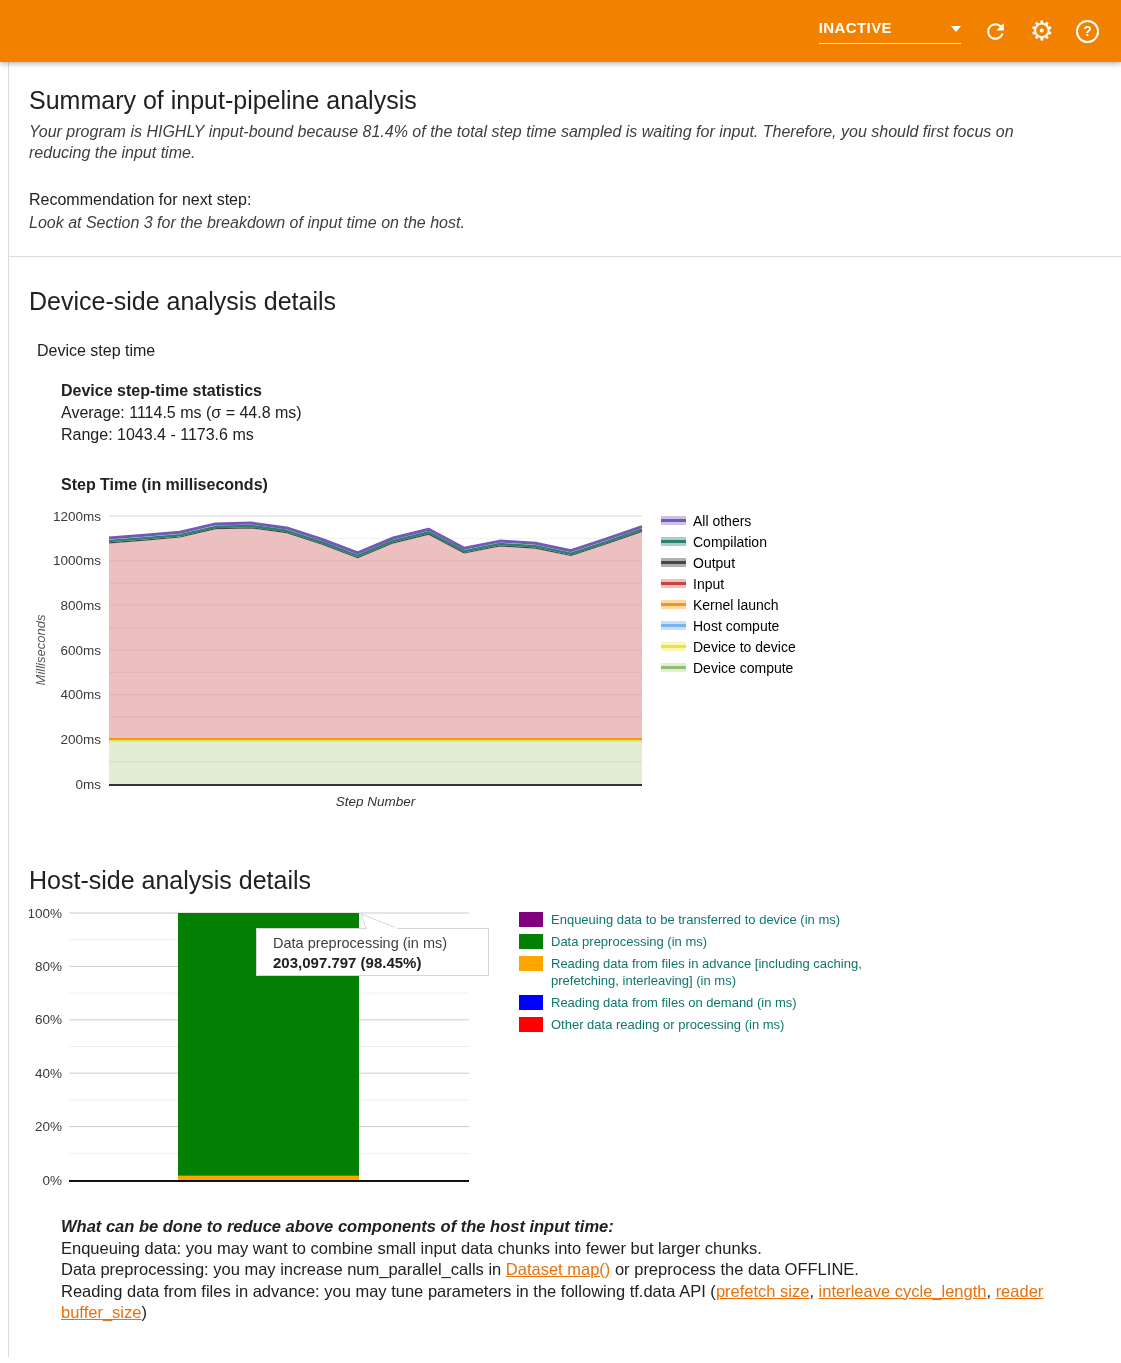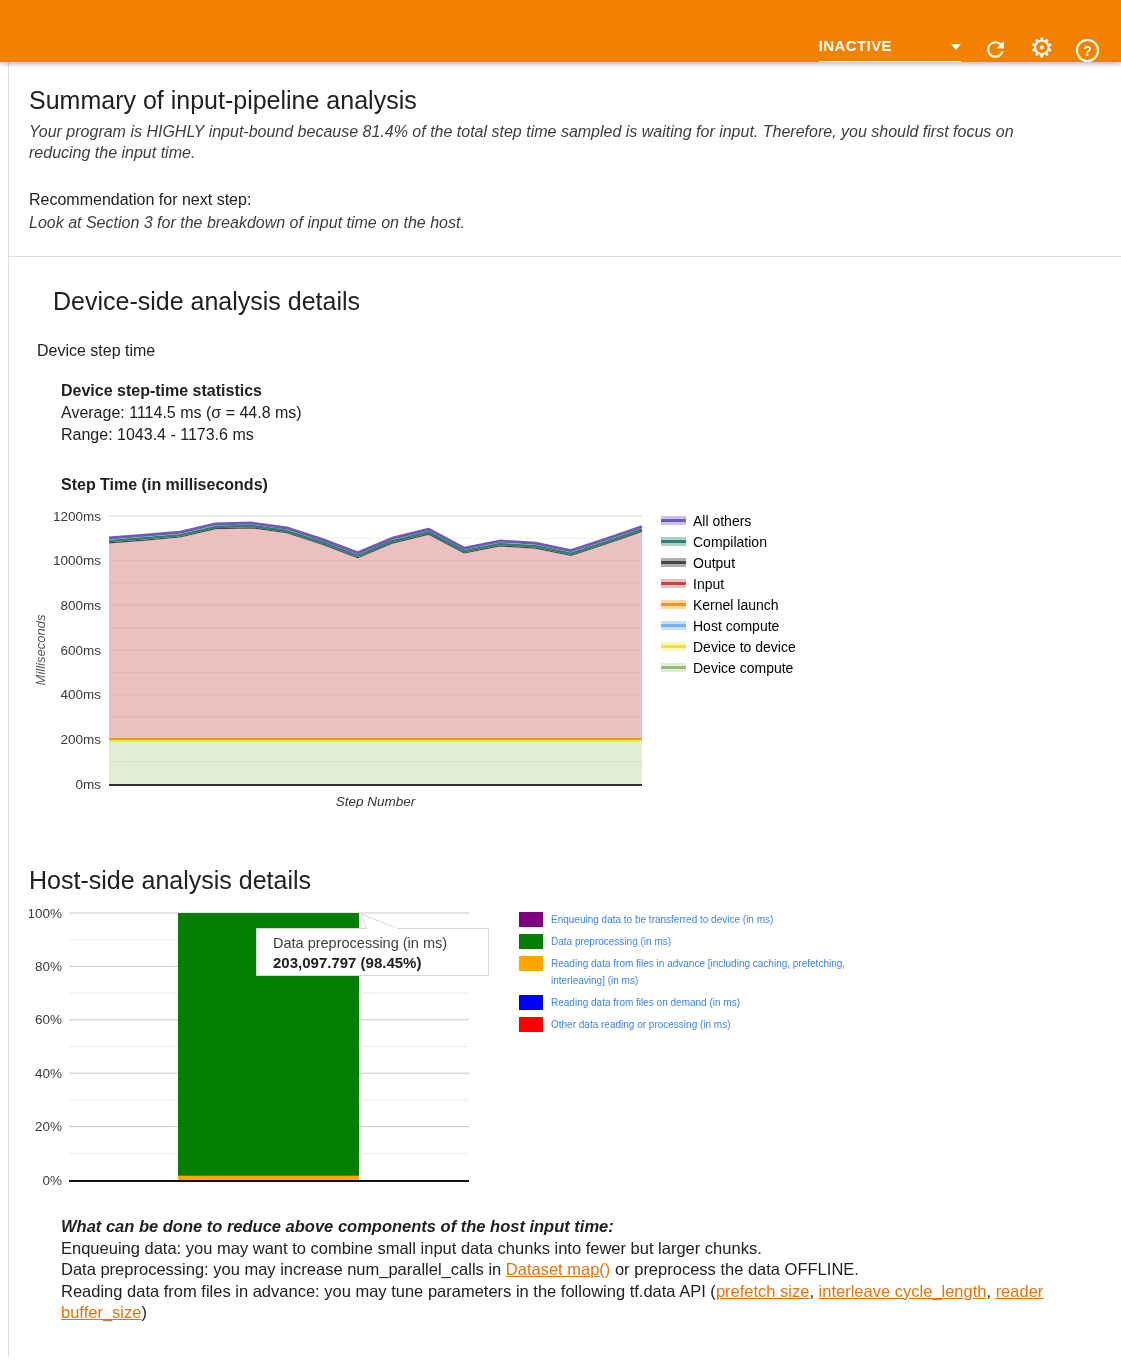--- a/index.html
+++ b/index.html
@@ -5,21 +5,21 @@
   * { box-sizing: border-box; margin: 0; padding: 0; }
   html,body { background:#fff; width:1121px; font-family:"Liberation Sans", sans-serif; color:#202124; }
 
   
   .app-header{
     height:62px; background:#f38100; position:relative;
     box-shadow:0 2px 5px rgba(0,0,0,.28);
   }
   .header-controls{
     position:absolute; right:22px; top:0; height:62px;
-    display:flex; align-items:flex-end; gap:22px;
+    display:flex; align-items:center; gap:22px;
   }
   .status-select{
     display:flex; align-items:flex-end; justify-content:space-between;
     width:142px; padding-bottom:7px; cursor:pointer;
     border-bottom:1px solid rgba(255,255,255,.85);
   }
   .status-select .status-text{
     color:#fff; font-size:15px; font-weight:bold; letter-spacing:.4px;
   }
   .caret{
@@ -36,39 +36,39 @@
 
   
   .page{ margin-left:8px; border-left:1px solid #dcdcdc; padding:24px 0 0 20px; min-height:1295px; }
   .divider{ border-bottom:1px solid #dadce0; margin:24px 0 0 -20px; }
   h1.sec{ font-size:25px; font-weight:400; color:#202124; }
   .italic{ font-style:italic; color:#3c4043; }
   .summary p.body{ font-size:16px; line-height:21px; max-width:1045px; margin-top:6px; }
   .rec-label{ font-size:16px; font-weight:normal; margin-top:28px; }
   .rec-text{ font-size:16px; margin-top:5px; }
 
-  .device h1.sec{ margin-top:30px;margin-left:24px; }
+  .device h1.sec{ margin-top:30px; }
   .sub-title{ font-size:16px; font-weight:400; margin:26px 0 0 8px; }
   .stats{ margin:20px 0 0 32px; font-size:16px; line-height:22px; }
   .stats b{ display:block; }
   .chart-title{ display:block; font-size:16px; font-weight:bold; margin:30px 0 0 32px; }
 
   .device-chart{ display:flex; margin-top:8px; }
   .device-legend{ margin:8px 0 0 12px; }
   .dlegend-row{ display:flex; align-items:center; height:21px; }
   .dlegend-swatch{ width:25px; height:9px; position:relative; margin-right:7px; flex:none; }
   .dlegend-swatch .stroke{ position:absolute; left:0; right:0; top:3px; height:3px; }
   .dlegend-label{ font-size:14px; color:#000000; white-space:nowrap; }
 
   .host{ margin-top:58px; }
   .host-chart{ display:flex; margin-top:10px; }
   .host-legend{ margin:6px 0 0 8px; }
   .hlegend-row{ display:flex; margin-bottom:5px; }
   .hlegend-swatch{ width:24px; height:15px; margin-right:8px; flex:none; margin-top:1px; }
-  .hlegend-label{ font-size:10px; color:#3b82f6; max-width:330px; line-height:17px; }
+  .hlegend-label{ font-size:13px; color:#0f766e; max-width:330px; line-height:17px; }
 
   .advice{ margin:16px 0 0 32px; font-size:16.5px; line-height:21.5px; max-width:1035px; }
   .advice b{ display:block;font-style:italic; }
   .advice a{ color:#e8710a; text-decoration:underline; cursor:pointer; }
 </style>
 </head>
 <body>
 
 <header class="app-header">
   <div class="header-controls">

